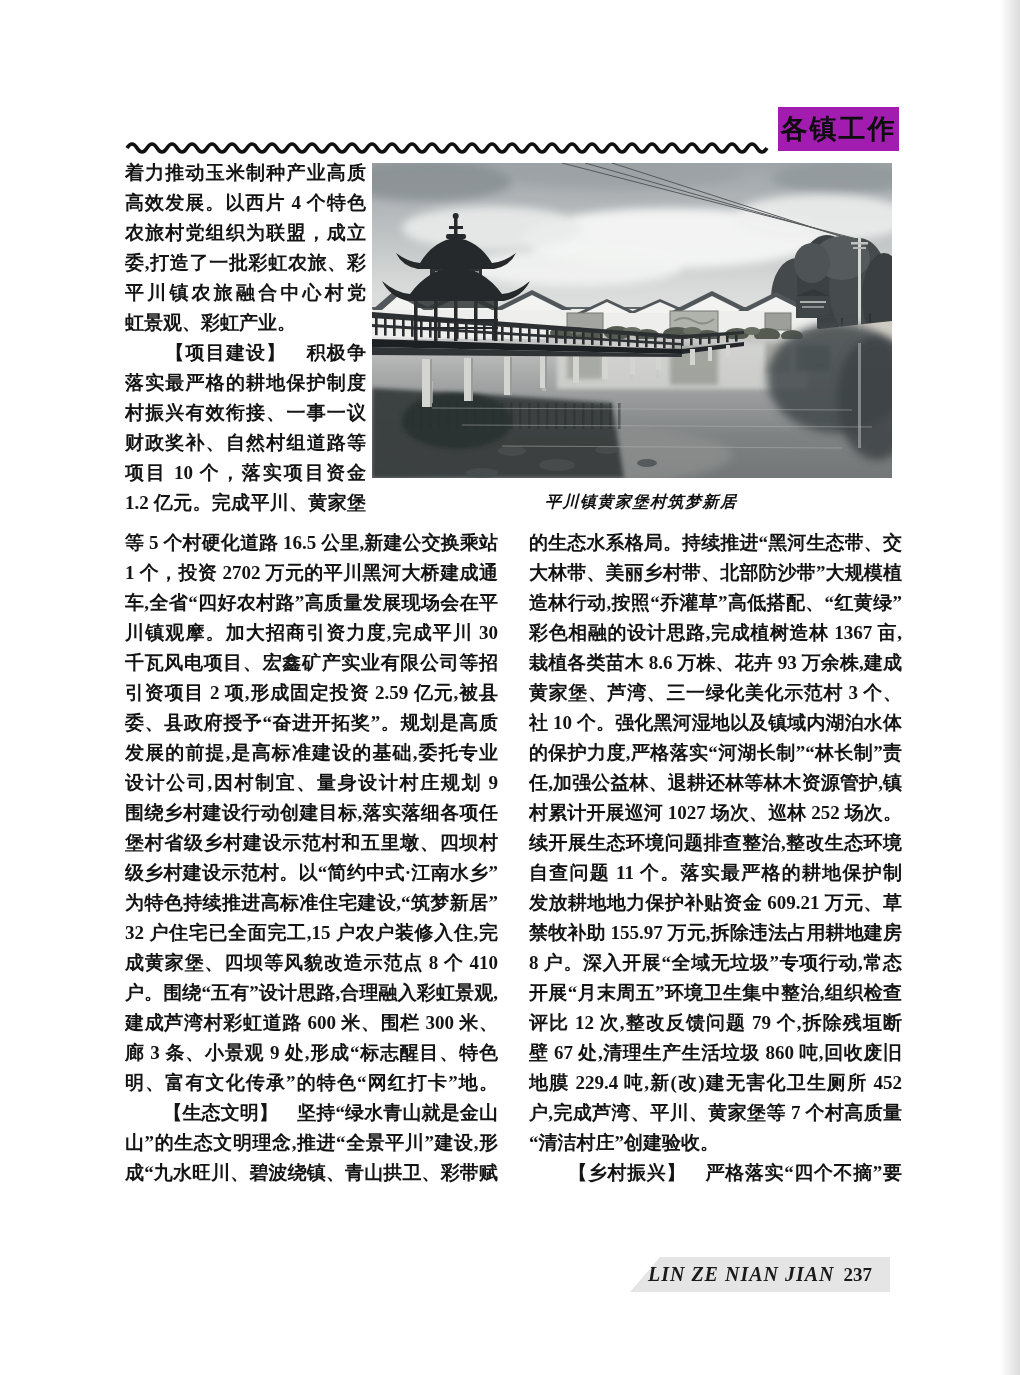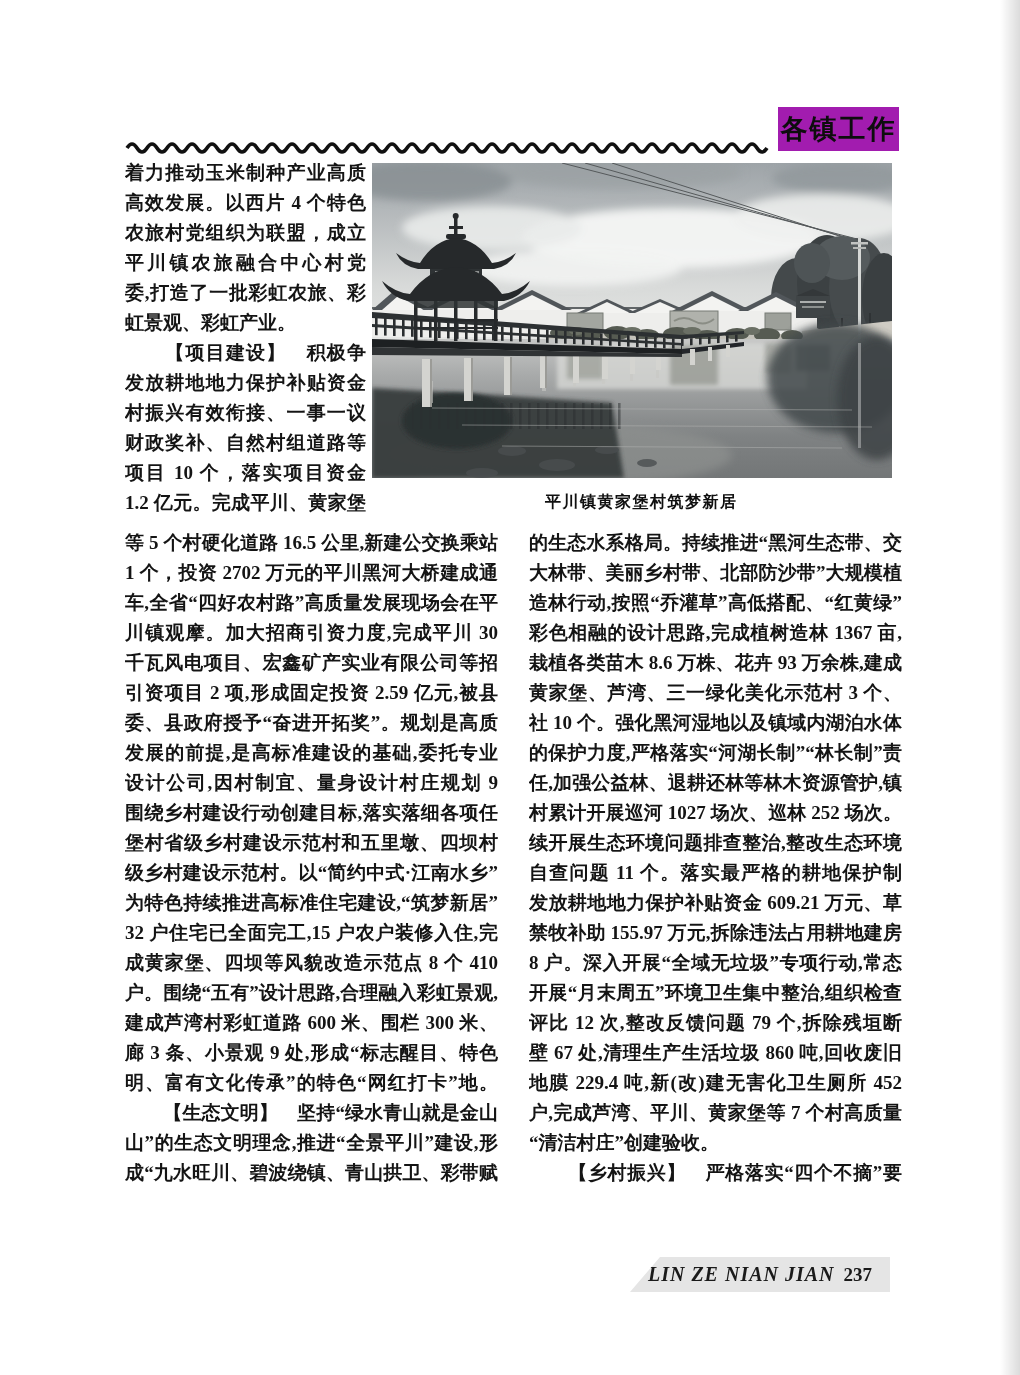--- a/index.html
+++ b/index.html
@@ -18,21 +18,21 @@
   .section-tab {
     position:absolute; left:778px; top:107px; width:121px; height:44px;
     background:#a21caf; display:flex; align-items:center; justify-content:center;
     font-family:Liberation Sans, sans-serif;
     font-weight:900; font-size:27px; letter-spacing:2px; color:#0d0d0d;
   }
   
   .photo { position:absolute; left:372px; top:163px; width:520px; height:315px; margin:0; }
   .photo svg { display:block; width:100%; height:100%; }
   .caption {
-    position:absolute; left:545px; top:492px; font-size:16px; 
+    position:absolute; left:545px; top:492px; font-size:16px; font-style:italic;
     letter-spacing:1.5px; color:#101010; white-space:nowrap;
   }
   
   .col { position:absolute; font-size:19px; }
   .col-top   { left:125px; top:158px;  width:241px; }
   .col-left  { left:125px; top:528px;  width:373px; }
   .col-right { left:529px; top:528px;  width:373px; }
   .text-line {
     height:30px; line-height:30px; overflow:hidden;
     text-align:justify; white-space:nowrap;
@@ -268,25 +268,25 @@
       </g>
     </svg>
   </figure>
 
   <div class="caption">平川镇黄家堡村筑梦新居</div>
 
   <div class="col col-top">
       <div class="text-line full">着力推动玉米制种产业高质</div>
       <div class="text-line full">高效发展。以西片 4 个特色</div>
       <div class="text-line full">农旅村党组织为联盟，成立</div>
+      <div class="text-line full">委,打造了一批彩虹农旅、彩</div>
       <div class="text-line full">平川镇农旅融合中心村党</div>
-      <div class="text-line full">委,打造了一批彩虹农旅、彩</div>
       <div class="text-line">虹景观、彩虹产业。</div>
       <div class="text-line full">　　【项目建设】　积极争取</div>
-      <div class="text-line full">发放耕地地力保护补贴资金</div>
+      <div class="text-line full">落实最严格的耕地保护制度</div>
       <div class="text-line full">村振兴有效衔接、一事一议</div>
       <div class="text-line full">财政奖补、自然村组道路等</div>
       <div class="text-line full">项目 10 个，落实项目资金</div>
       <div class="text-line full">1.2 亿元。完成平川、黄家堡</div>
     </div>
   <div class="col col-left">
       <div class="text-line full">等 5 个村硬化道路 16.5 公里,新建公交换乘站</div>
       <div class="text-line full">1 个，投资 2702 万元的平川黑河大桥建成通</div>
       <div class="text-line full">车,全省“四好农村路”高质量发展现场会在平</div>
       <div class="text-line full">川镇观摩。加大招商引资力度,完成平川 30 万</div>

